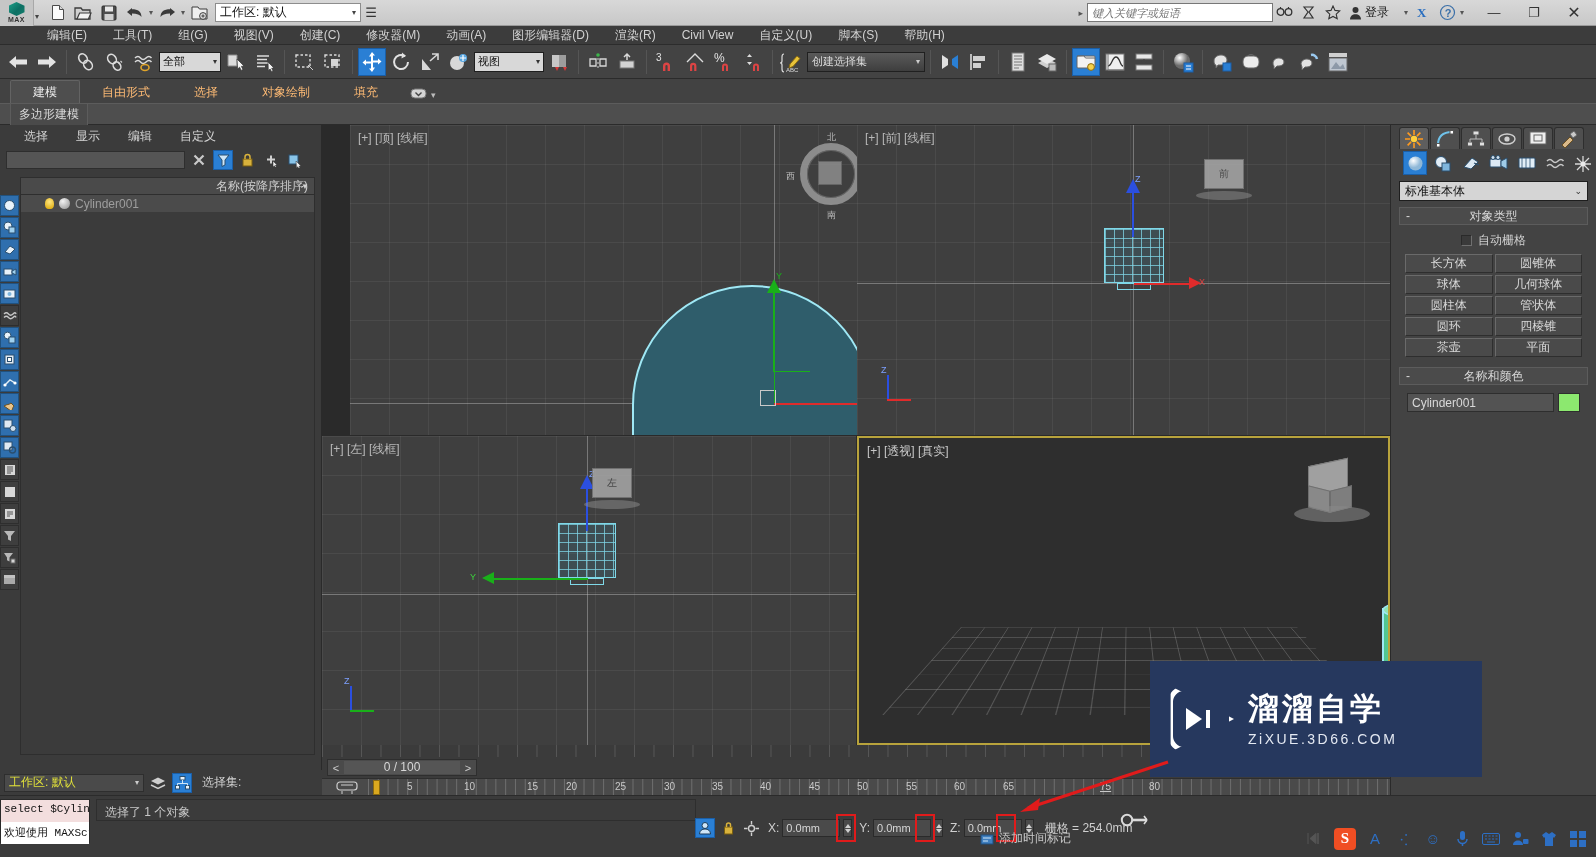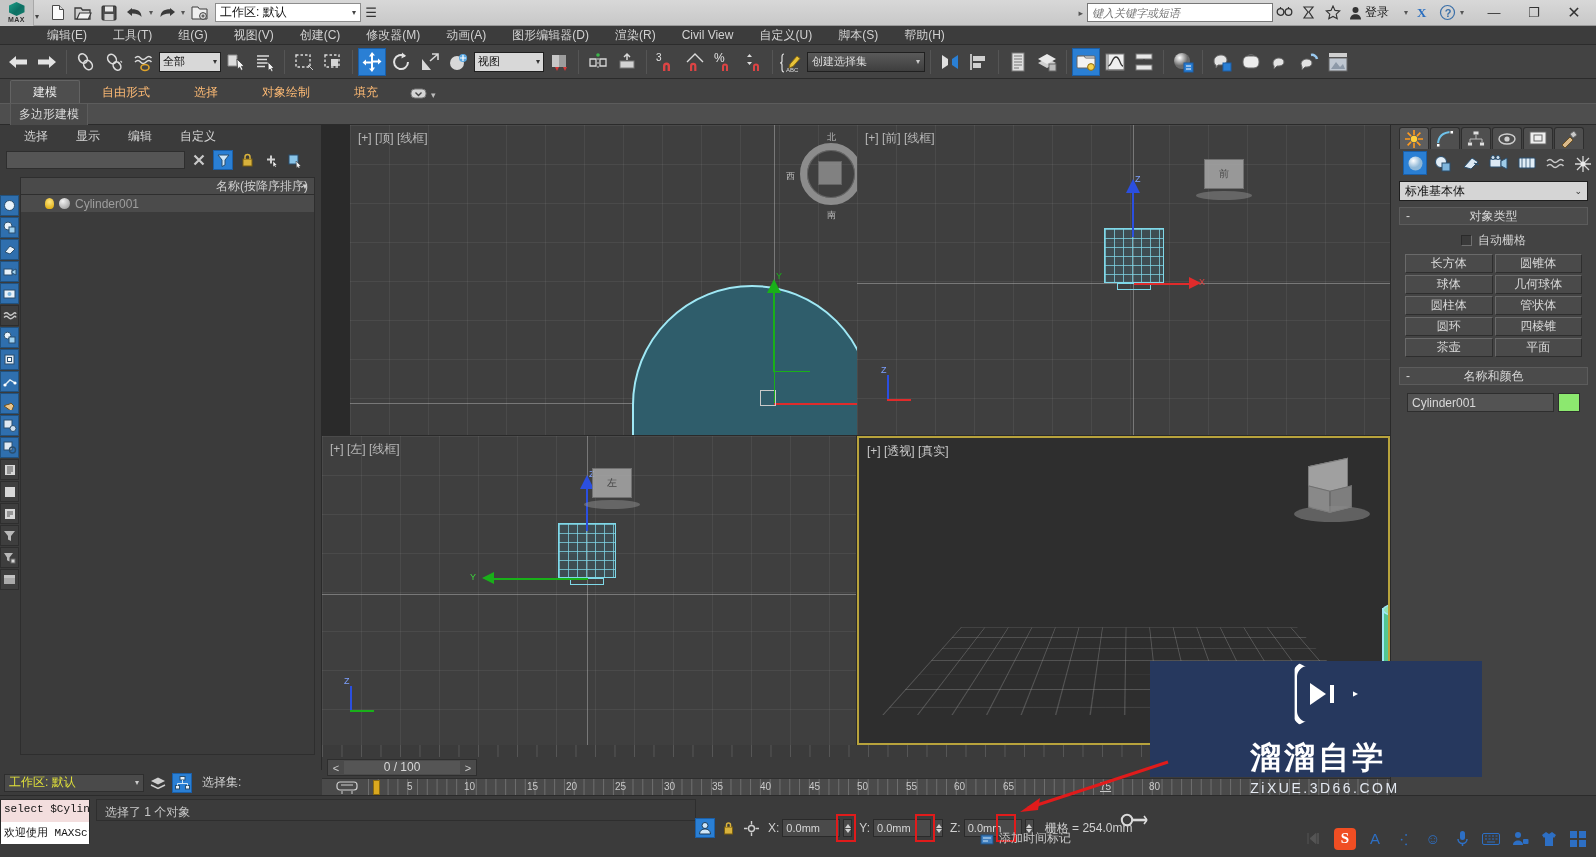--- a/index.html
+++ b/index.html
@@ -297,21 +297,21 @@
   .selset-lbl{font-size:12px;color:#cfcfcf;margin-left:6px;}
 
   
   .systray{position:absolute;right:0;top:820px;height:37px;display:flex;align-items:center;gap:9px;padding-right:8px;background:transparent;}
   .tray-ic{width:20px;height:20px;display:flex;align-items:center;justify-content:center;color:#2d6fc4;font-size:15px;}
   .sogou{width:22px;height:22px;border-radius:4px;background:#f04e23;color:#fff;font-weight:bold;font-size:15px;display:flex;align-items:center;justify-content:center;font-family:"Liberation Serif",serif;}
 
   
   .watermark{
     position:absolute;left:1150px;top:661px;width:332px;height:116px;
-    background:#26385e;display:flex;align-items:center;gap:14px;padding-left:18px;z-index:40;flex-direction:column;
+    background:#26385e;display:flex;align-items:center;gap:14px;padding-left:18px;z-index:40;
   }
   .wm-logo{width:66px;height:66px;position:relative;}
   .wm-tri{
     width:66px;height:66px;border:5px solid #fff;border-radius:16px;
     clip-path: polygon(4% 0, 100% 50%, 4% 100%);
     background:transparent;
   }
   .wm-play{position:absolute;left:18px;top:22px;width:0;height:0;border-left:16px solid #fff;border-top:11px solid transparent;border-bottom:11px solid transparent;}
   .wm-bar{position:absolute;left:38px;top:24px;width:4px;height:18px;background:#fff;}
   .wm-txt{display:flex;flex-direction:column;gap:5px;}

